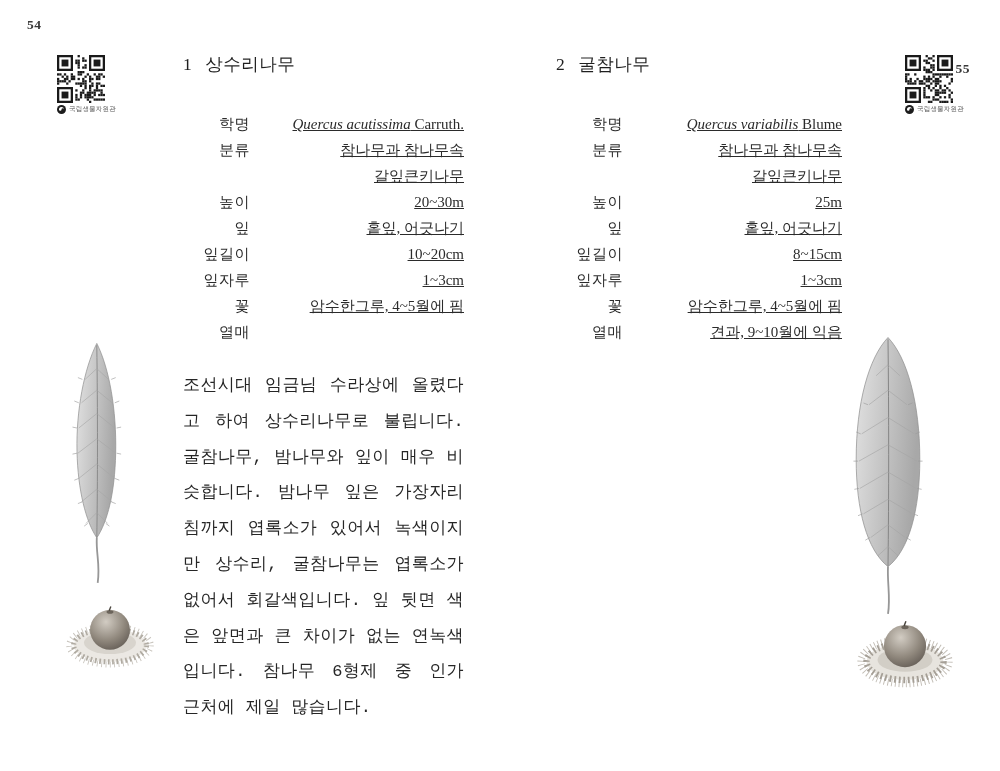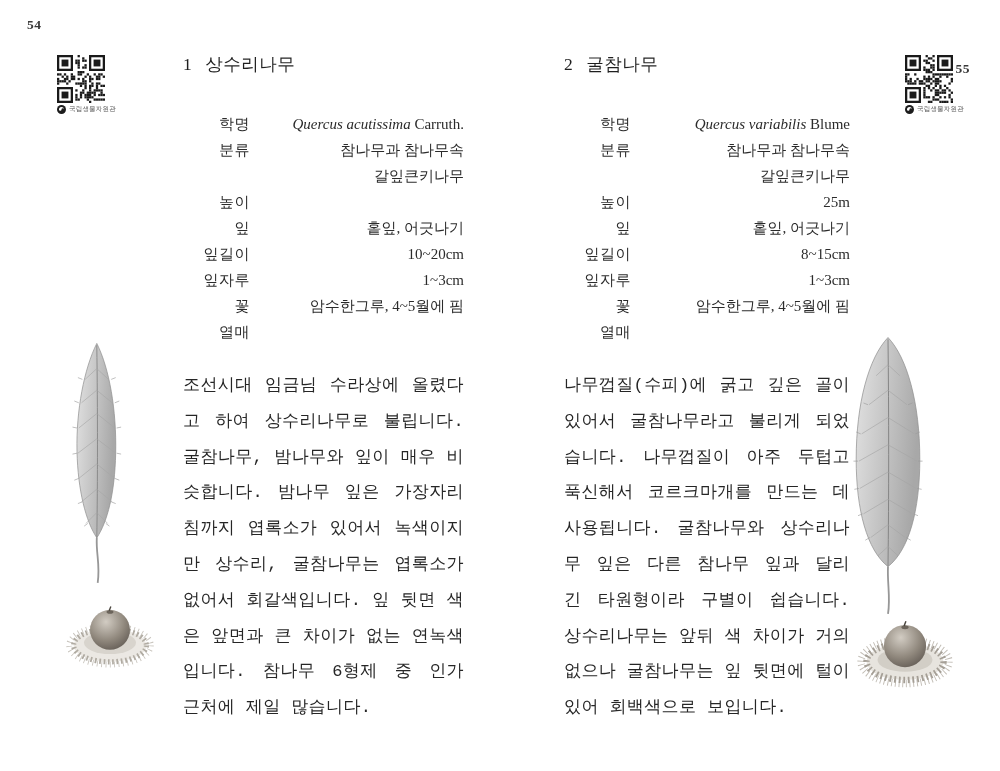--- a/index.html
+++ b/index.html
@@ -17,29 +17,29 @@
   .qr-block{position:absolute;top:55px;width:60px;}
   #page-left .qr-block{left:57px;}
   #page-right .qr-block{left:405px;}
   .qr-svg{width:48px;height:48px;display:block;}
   .qr-caption{display:flex;align-items:center;gap:3px;margin-top:2px;width:70px;}
   .gov-logo{width:9px;height:9px;flex:0 0 auto;}
   .qr-caption-text{font-size:6.5px;color:#555;white-space:nowrap;letter-spacing:.2px;}
 
   .content{position:absolute;top:52px;}
   #page-left .content{left:183px;width:281px;}
-  #page-right .content{left:64px;width:286px;}
+  #page-right .content{left:56px;width:286px;}
 
   .entry-title{font-size:17.5px;color:#1f1f1f;letter-spacing:.5px;}
   .entry-title .num{margin-right:13px;}
 
   .spec-table{margin-top:35px;font-size:15px;text-align:right;}
   .spec-row{display:flex;line-height:26px;}
   .spec-label{width:67px;flex:0 0 auto;letter-spacing:.5px;}
-  .spec-value{flex:1;}
+  .spec-value{flex:1;text-decoration:underline;}
   .sci-italic{font-style:italic;}
 
   .description{
     margin-top:23px;font-size:17px;line-height:35.8px;text-align:justify;
     letter-spacing:.4px;color:#262626;font-family:Liberation Mono, monospace;
   }
 
   .illus{position:absolute;}
   #leaf-left{left:50px;top:338px;}
   #acorn-left{left:57px;top:596px;}
@@ -214,20 +214,21 @@
       <div class="spec-row">
           <span class="spec-label">분류</span>
           <span class="spec-value">참나무과 참나무속</span>
         </div>
       <div class="spec-row">
           <span class="spec-label"></span>
           <span class="spec-value">갈잎큰키나무</span>
         </div>
       <div class="spec-row">
           <span class="spec-label">높이</span>
+          <span class="spec-value">20~30m</span>
         </div>
       <div class="spec-row">
           <span class="spec-label">잎</span>
           <span class="spec-value">홑잎, 어긋나기</span>
         </div>
       <div class="spec-row">
           <span class="spec-label">잎길이</span>
           <span class="spec-value">10~20cm</span>
         </div>
       <div class="spec-row">
@@ -441,24 +442,24 @@
       <div class="spec-row">
           <span class="spec-label">잎자루</span>
           <span class="spec-value">1~3cm</span>
         </div>
       <div class="spec-row">
           <span class="spec-label">꽃</span>
           <span class="spec-value">암수한그루, 4~5월에 핌</span>
         </div>
       <div class="spec-row">
           <span class="spec-label">열매</span>
-        </div>
-    </div>
-
-    <div class="description">나무껍질(수피)에 굵고 깊은 골이 있어서 굴참나무라고 불리게 되었습니다. 나무껍질이 아주 두텁고 푹신해서 코르크마개를 만드는 데 사용됩니다. 굴참나무와 상수리나무 잎은 다른 참나무 잎과 달리 긴 타원형이라 구별이 쉽습니다. 상수리나무는 앞뒤 색 차이가 거의 없으나 굴참나무는 잎 뒷면에 털이 있어 회백색으로 보입니다.</div>
+          <span class="spec-value">견과, 9~10월에 익음</span>
+        </div>
+    </div>
+
   </div>
 
   <svg class="illus" id="leaf-right" width="100" height="295" viewBox="0 0 110 320">
     <path d="M55,6 C76,28 90,78 90,140 C90,196 78,240 55,258 C32,240 20,196 20,140 C20,78 34,28 55,6 Z" fill="url(#leafgrad)" stroke="#8f8f8f" stroke-width="0.8"></path>
     <path d="M55,8 C56,90 56,180 55,258" stroke="#858585" stroke-width="1.1" fill="none"></path>
     <path d="M55,258 C54,276 58,292 55,310" stroke="#979797" stroke-width="2" fill="none"></path>
     <path d="M55,36 L42,48 M55,36 L68,48 M55,64 L34,80 M55,64 L76,80 M55,94 L26,112 M55,94 L84,112 M55,124 L23,142 M55,124 L87,142 M55,154 L24,172 M55,154 L86,172 M55,184 L28,200 M55,184 L82,200 M55,212 L36,226 M55,212 L74,226 M55,236 L44,246 M55,236 L66,246" stroke="#a5a5a5" stroke-width="0.7" fill="none"></path>
     <path d="M33,80 l-5,-2 M25,112 l-5,-2 M22,142 l-5,0 M23,172 l-5,1 M27,200 l-5,2 M35,226 l-5,3 M77,80 l5,-2 M85,112 l5,-2 M88,142 l5,0 M87,172 l5,1 M83,200 l5,2 M75,226 l5,3" stroke="#9b9b9b" stroke-width="0.7" fill="none"></path>
   </svg>
 

